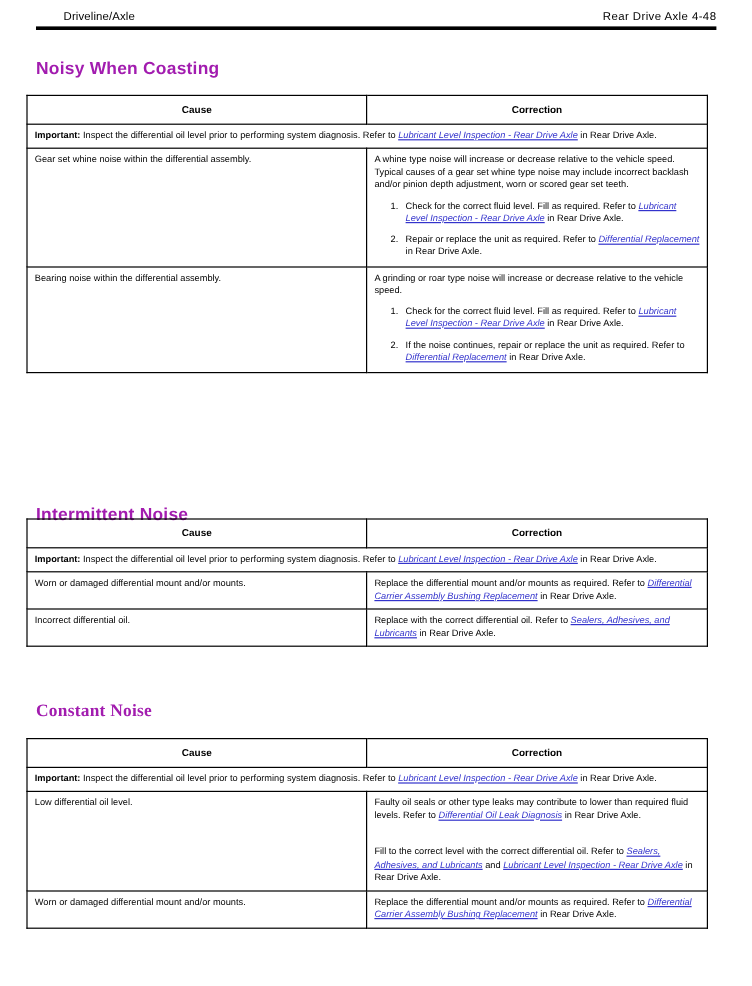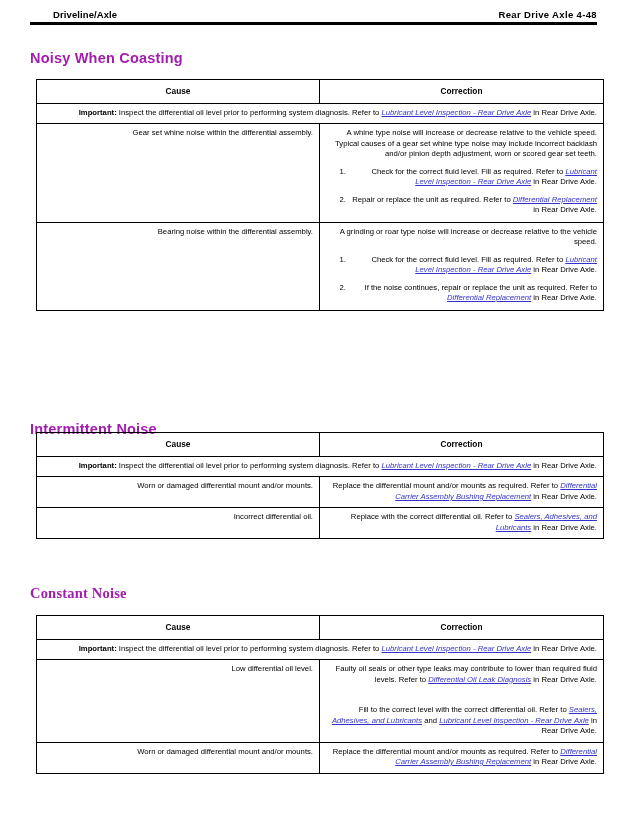--- a/index.html
+++ b/index.html
@@ -26,21 +26,21 @@
   .page-header {
     position: relative;
     margin: 9px 30px 0 30px;
     height: 20px;
   }
   .page-header .hdr-row {
     display: flex;
     justify-content: space-between;
     align-items: flex-end;
     font-size: 9.5px;
-    font-weight: bold;
+    font-weight: normal;
     letter-spacing: 0.1px;
     line-height: 11px;
     padding-bottom: 2px;
     padding-left: 23px;
   }
   .page-header .hdr-rule {
     border-bottom: 3px solid #000;
     width: 100%;
   }
   .hdr-left { white-space: nowrap; }
@@ -55,32 +55,32 @@
     letter-spacing: 0.2px;
     color: #a21caf;
   }
   .sec-noisy  { position: absolute; left: 30px; top: 41px; }
   .sec-inter  { position: absolute; left: 30px; top: 412px; }
   .sec-const  { position: absolute; left: 30px; top: 576px; font-family: Liberation Serif, serif; }
 
   
   table.dtc {
     position: absolute;
-    left: 36px;
+    left: 22px;
     width: 567px;
     border-collapse: collapse;
     table-layout: fixed;
     font-size: 7.7px;
     line-height: 10.5px;
   }
   table.dtc td, table.dtc th {
     border: 1px solid #000;
     vertical-align: top;
     padding: 4px 6px 5px 6px;
-    text-align: right;
+    text-align: left;
     font-weight: normal;
   }
   table.dtc th {
     text-align: center;
     font-weight: bold;
     font-size: 8.3px;
     padding-top: 6px;
     padding-bottom: 6px;
   }
   col.c-cause { width: 283px; }

